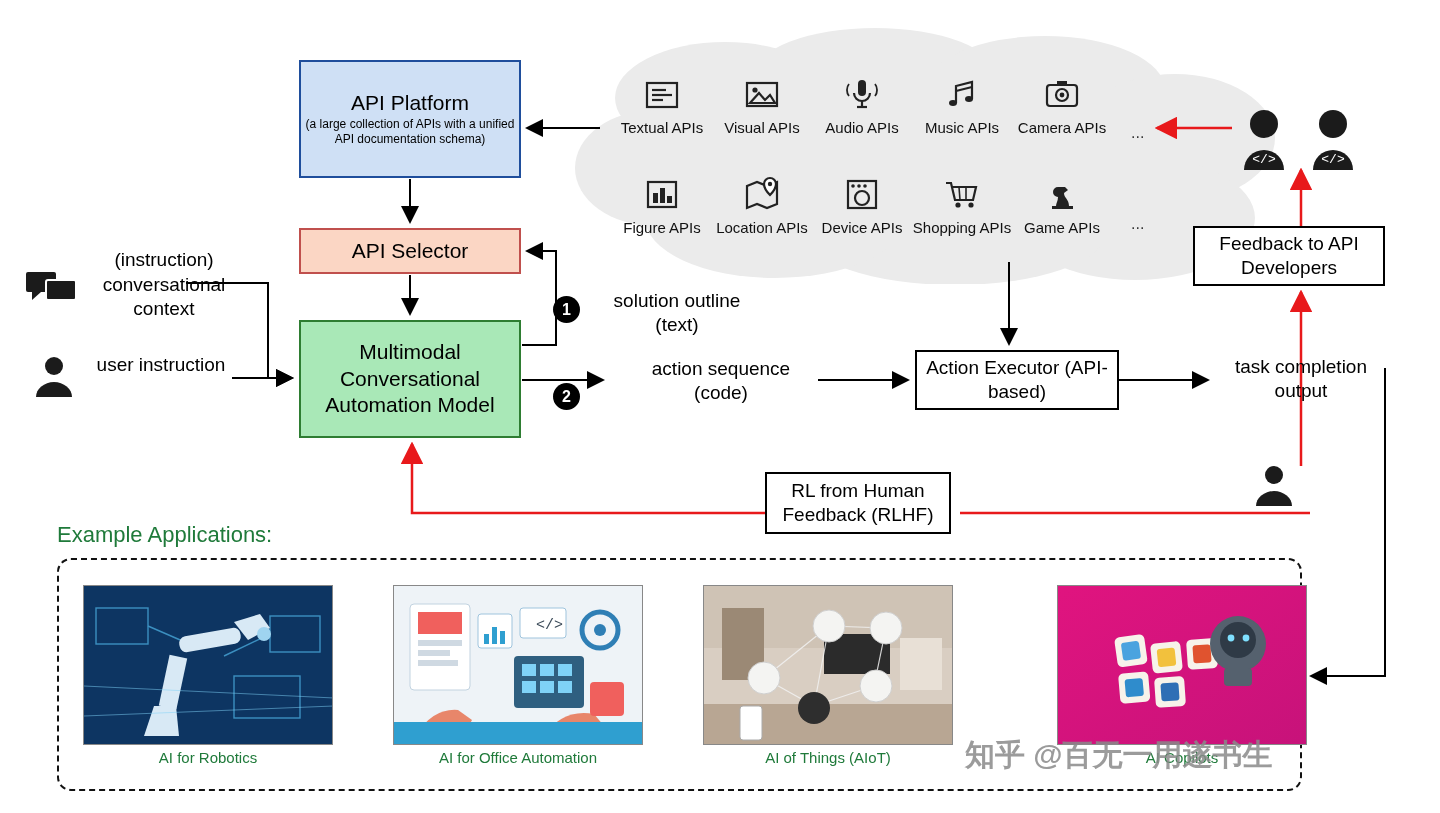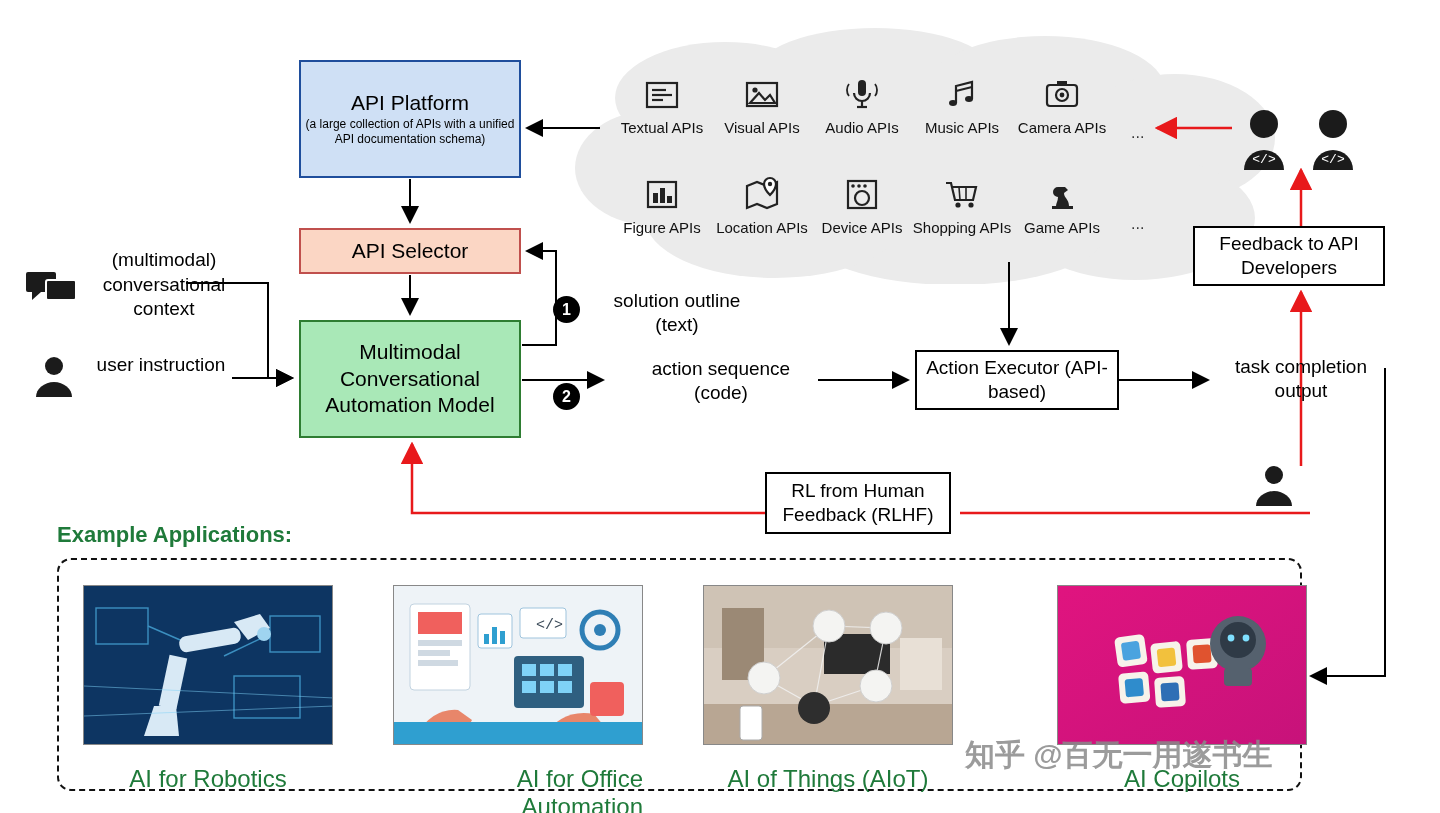--- a/index.html
+++ b/index.html
@@ -128,21 +128,21 @@
     font-size: 16px;
     font-weight: bold;
     display: flex;
     align-items: center;
     justify-content: center;
   }
   .examples-title {
     position: absolute;
     left: 57px; top: 522px;
     font-size: 22px;
-    font-weight: bold;
+    font-weight: normal;
     color: #1f7a3a;
   }
   .examples-panel {
     position: absolute;
     left: 57px; top: 558px;
     width: 1245px; height: 233px;
     border: 2px dashed #111;
     border-radius: 14px;
     box-sizing: border-box;
   }
@@ -154,22 +154,22 @@
     align-items: center;
   }
   .example .thumb {
     width: 250px; height: 160px;
     border: 1px solid #888;
     box-sizing: border-box;
     overflow: hidden;
     position: relative;
   }
   .example .cap {
-    margin-top: 20px;
-    font-size: 24px;
+    margin-top: 4px;
+    font-size: 15px;
     color: #1f7a3a;
     text-align: right;
   }
   .watermark {
     position: absolute;
     left: 965px; top: 735px;
     font-size: 30px;
     color: #8a8a8a;
     font-weight: bold;
     opacity: 0.85;
@@ -393,21 +393,21 @@
   <div class="ellipsis" style="left:1131px; top:124px;">...</div>
   <div class="ellipsis" style="left:1131px; top:215px;">...</div>
 
   <div class="icon-chat" style="left:24px; top:268px;">
     <svg width="56" height="36" viewBox="0 0 56 36">
       <rect x="2" y="4" width="30" height="20" rx="2" fill="#1b1b1b"></rect>
       <path d="M8,24 L8,32 L17,24 Z" fill="#1b1b1b"></path>
       <rect x="22" y="12" width="30" height="20" rx="2" fill="#1b1b1b" stroke="#fff" stroke-width="2"></rect>
     </svg>
   </div>
-  <div class="multimodal-label">(multimodal) conversational context</div>
+  <div class="multimodal-label">(instruction) conversational context</div>
 
   <div class="icon-person" style="left:30px; top:352px;">
     <svg width="48" height="48" viewBox="0 0 48 48">
       <circle cx="24" cy="14" r="9" fill="#1b1b1b"></circle>
       <path d="M6,45 a18,15 0 0 1 36,0 z" fill="#1b1b1b"></path>
     </svg>
   </div>
   <div class="user-instr-label">user instruction</div>
 
   <div class="badge" style="left:553px; top:296px;">1</div>

